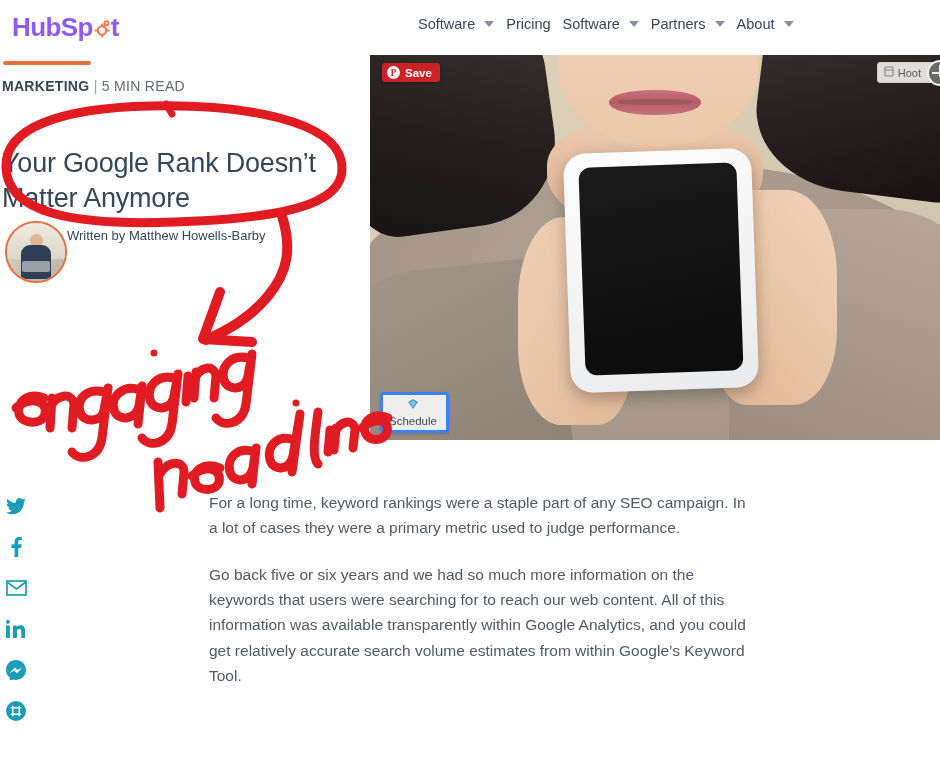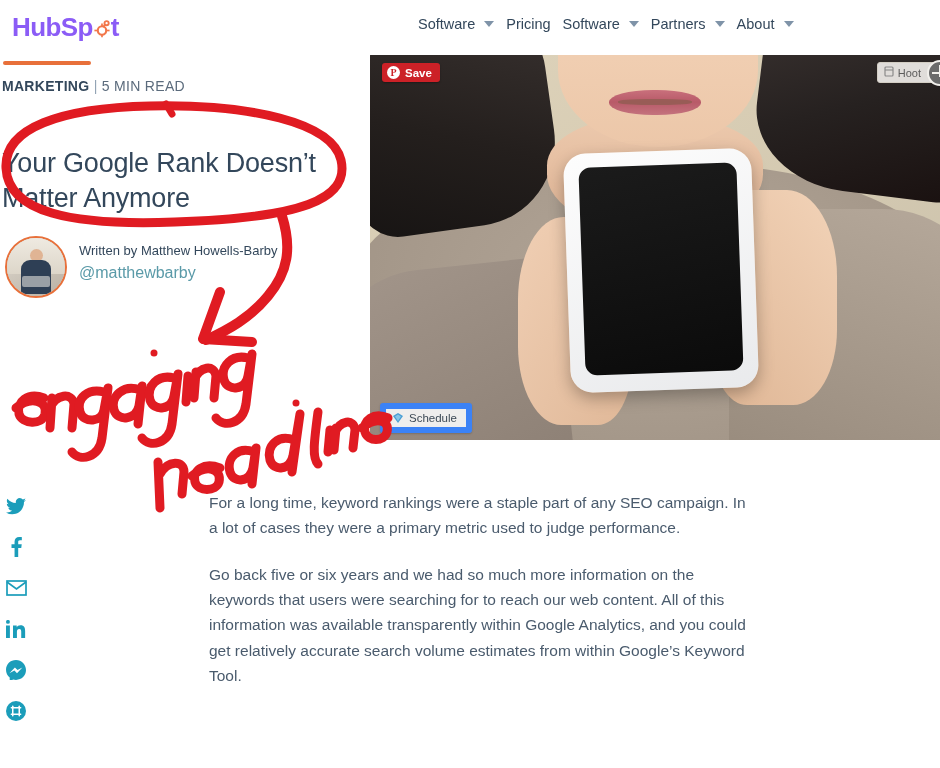--- a/index.html
+++ b/index.html
@@ -48,21 +48,21 @@
   }
   .kicker .sep{color:#93a4b5;font-weight:normal;}
   .kicker .read{color:#5b6b7c;font-weight:normal;}
 
   .headline{
     position:absolute;left:2px;top:128px;width:345px;
     font-size:27px;line-height:1.28;color:#33475b;font-weight:normal;
     letter-spacing:-.2px;
   }
 
-  .byline{position:absolute;left:5px;top:236px;display:flex;align-items:flex-start;gap:12px;}
+  .byline{position:absolute;left:5px;top:221px;display:flex;align-items:flex-start;}
   .avatar{
     width:58px;height:58px;border-radius:50%;
     border:2px solid #e8703a;overflow:hidden;position:relative;
     background:#cfd3cf;flex:none;
   }
   .avatar .room{position:absolute;inset:0;background:linear-gradient(150deg,#e6e2da 0%,#cfc8bd 45%,#b9b0a3 100%);}
   .avatar .wall{position:absolute;left:0;top:0;width:100%;height:62%;background:linear-gradient(180deg,#efeae1,#ddd6c9);}
   .avatar .head{position:absolute;left:50%;top:19%;width:13px;height:13px;margin-left:-6px;border-radius:50%;background:#e0b494;}
   .avatar .torso{position:absolute;left:50%;top:38%;width:30px;height:34px;margin-left:-15px;border-radius:9px 9px 3px 3px;background:#2e3f55;}
   .avatar .laptop{position:absolute;left:50%;top:66%;width:28px;height:11px;margin-left:-14px;background:#9aa0a6;border-radius:2px;}
@@ -156,23 +156,23 @@
   }
   .pin-badge{
     width:13px;height:13px;border-radius:50%;background:#fff;color:#cc2127;
     font-size:10px;font-weight:bold;display:flex;align-items:center;justify-content:center;
     line-height:1;font-family:"Liberation Serif",serif;
   }
   .schedule{
     position:absolute;left:10px;bottom:7px;
     display:flex;align-items:center;gap:5px;
     background:rgba(245,245,245,.93);color:#3d4a56;
-    border:6px solid #3b82f6;border-radius:3px;
+    border:3px solid #3b82f6;border-radius:3px;
     padding:3px 9px 3px 6px;font-size:11.5px;
-    box-shadow:0 1px 2px rgba(0,0,0,.18);cursor:pointer;
+    box-shadow:0 1px 2px rgba(0,0,0,.18);cursor:pointer;flex-direction:column;
   }
   .sched-icon{width:12px;height:12px;position:relative;flex:none;}
   .hoot{
     position:absolute;right:-4px;top:7px;
     display:flex;align-items:center;gap:4px;
     background:rgba(244,242,238,.9);border:1px solid #d3cec4;border-radius:3px;
     padding:3px 22px 3px 6px;font-size:11px;color:#5c5c5c;cursor:pointer;
   }
   .hoot-circle{
     position:absolute;right:-10px;top:50%;transform:translateY(-50%);
@@ -263,21 +263,20 @@
   <div class="byline">
     <div class="avatar">
       <div class="room"></div>
       <div class="wall"></div>
       <div class="head"></div>
       <div class="torso"></div>
       <div class="laptop"></div>
     </div>
     <div class="byline-text">
       <div class="written">Written by Matthew Howells-Barby</div>
-      <div class="handle">@matthewbarby</div>
     </div>
   </div>
 
   <div class="hero">
     <div class="bg"></div>
     <div class="sweater"></div>
     <div class="sweater2"></div>
     <div class="sweater3"></div>
     <div class="hairL"></div>
     <div class="hairR"></div>

